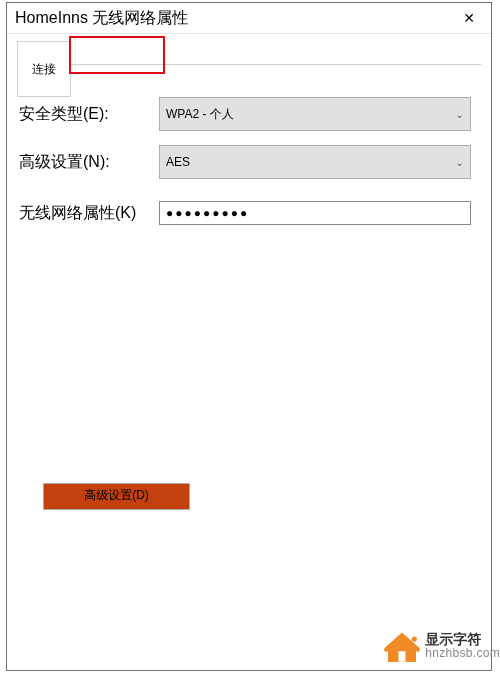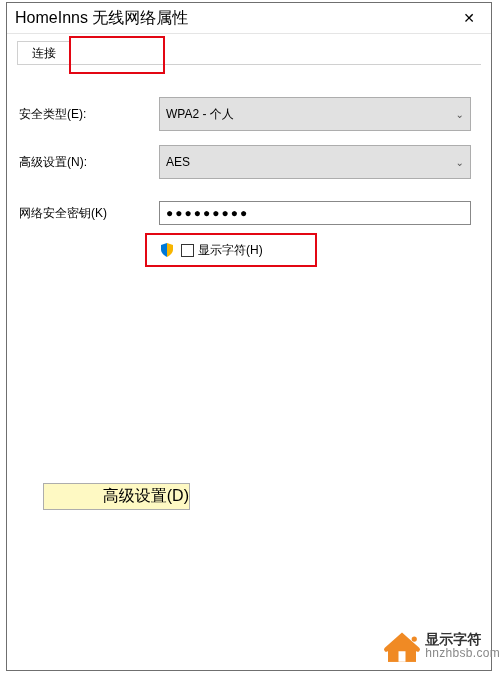--- a/index.html
+++ b/index.html
@@ -53,21 +53,21 @@
   .tab-strip {
     height: 24px;
     position: relative;
     border-bottom: 1px solid #d0d0d0;
   }
   .tab {
     position: absolute;
     top: 2px;
     height: 23px;
     line-height: 22px;
-    padding: 0 14px;
+    padding: 16px 14px;
     font-size: 12px;
     cursor: default;
   }
   .tab.inactive {
     left: 0;
     border: 1px solid #d0d0d0;
     border-bottom: 1px solid #d0d0d0;
     background: #fff;
     top: 1px;
     height: 22px;
@@ -92,21 +92,21 @@
   .form-area {
     padding: 32px 10px 10px 2px;
   }
   .form-row {
     display: flex;
     align-items: center;
     margin-bottom: 14px;
   }
   .form-label {
     width: 140px;
-    font-size: 12px;
+    font-size: 16px;
   }
   .combo {
     flex: 1;
     height: 24px;
     border: 1px solid #adadad;
     background: #e1e1e1;
     display: flex;
     align-items: center;
     padding: 16px 6px;
     font-size: 12px;
@@ -164,24 +164,24 @@
     border: 2px solid #e30613;
     pointer-events: none;
   }
   .adv-btn {
     position: absolute;
     left: 36px;
     top: 480px;
     width: 145px;
     height: 25px;
     border: 1px solid #adadad;
-    background: #fef9c3;
-    text-align: right;
+    background: #c2410c;
+    text-align: center;
     line-height: 23px;
-    font-size: 16px;
+    font-size: 12px;
   }
   .bottom-bar {
     position: absolute;
     bottom: 0;
     left: 0;
     right: 0;
     height: 48px;
     border-top: 1px solid #dcdcdc;
     background: #f0f0f0;
   }
@@ -263,35 +263,26 @@
 
       <div class="form-row">
         <div class="form-label">高级设置(N):</div>
         <div class="combo">
           <span>AES</span>
           <span class="arrow">⌄</span>
         </div>
       </div>
 
       <div class="form-row" style="margin-top:22px;">
-        <div class="form-label">网络安全密钥(K)</div>
+        <div class="form-label">无线网络属性(K)</div>
         <div class="text-input">
           <span>●●●●●●●●●</span>
         </div>
       </div>
 
-      <div class="checkbox-row">
-        <svg class="shield" viewBox="0 0 16 16">
-          <path d="M8 1 L14 3 L14 8 C14 12 8 15 8 15 L8 1 Z" fill="#f7b500"></path>
-          <path d="M8 1 L2 3 L2 8 C2 12 8 15 8 15 L8 1 Z" fill="#0078d7"></path>
-        </svg>
-        <div class="cb"></div>
-        <span class="cb-label">显示字符(H)</span>
-        <div class="red-box-cb"></div>
-      </div>
 
     </div>
 
   </div>
 
   <div class="adv-btn">
     <span>高级设置(D)</span>
   </div>
 
 

